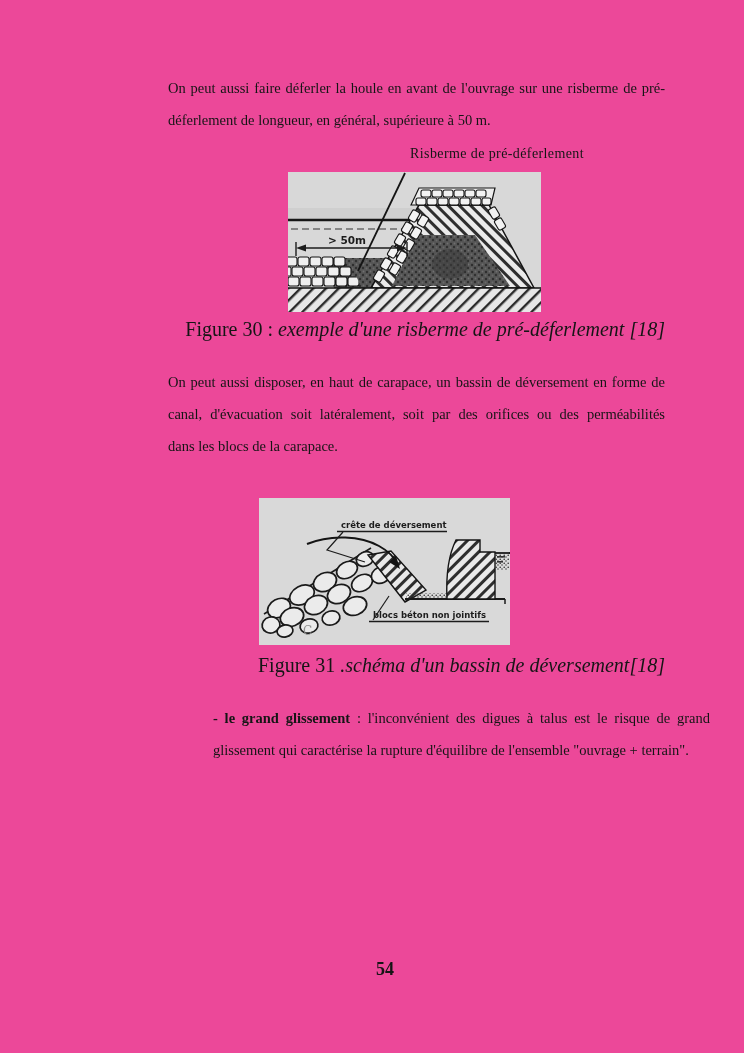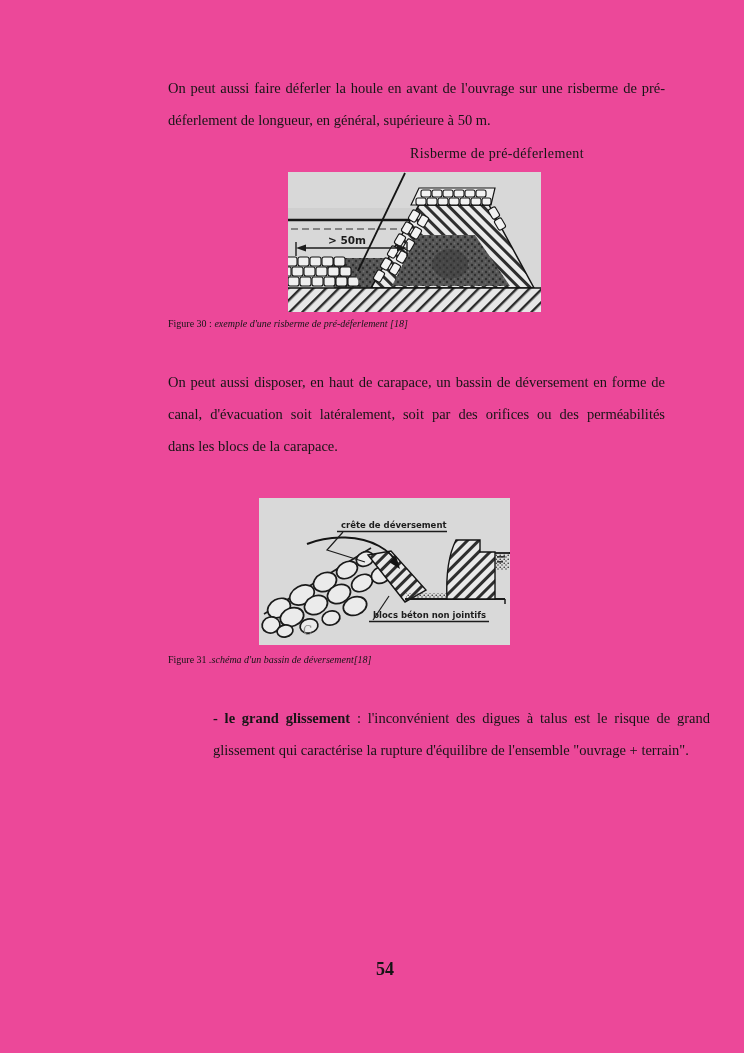--- a/index.html
+++ b/index.html
@@ -7,21 +7,21 @@
     position:relative; width:744px; height:1053px; background:#ec4899;
     font-family:"Liberation Serif", serif; color:#151515; overflow:hidden;
   }
   .body-text { position:absolute; left:168px; width:497px; font-size:14.5px; line-height:32px; }
   .jline { text-align:justify; text-align-last:justify; }
   .lline { text-align:left; text-align-last:left; }
   .para1 { top:72px; }
   .para2 { top:366px; }
   .para3 { top:702px;margin-left:45px; }
   .fig-heading { position:absolute; left:410px; top:146px; font-size:14px; letter-spacing:0.4px; }
-  .caption { position:absolute; left:168px; width:497px; text-align:left; font-size:10px; }
+  .caption { position:absolute; left:168px; width:497px; text-align:right; font-size:20px; }
   .cap30 { top:318px; }
   .cap31 { top:654px; }
   .caption i { font-style:italic; }
   .figwrap { position:absolute;border-radius:19px; }
   .fig30 { left:288px; top:172px; }
   .fig31 { left:259px; top:475px;margin-top:23px; }
   .figwrap svg { display:block; }
   .page-num { position:absolute; top:959px; left:26px; width:718px; text-align:center;
               font-weight:bold; font-size:18px; }
   b { font-weight:bold; }

